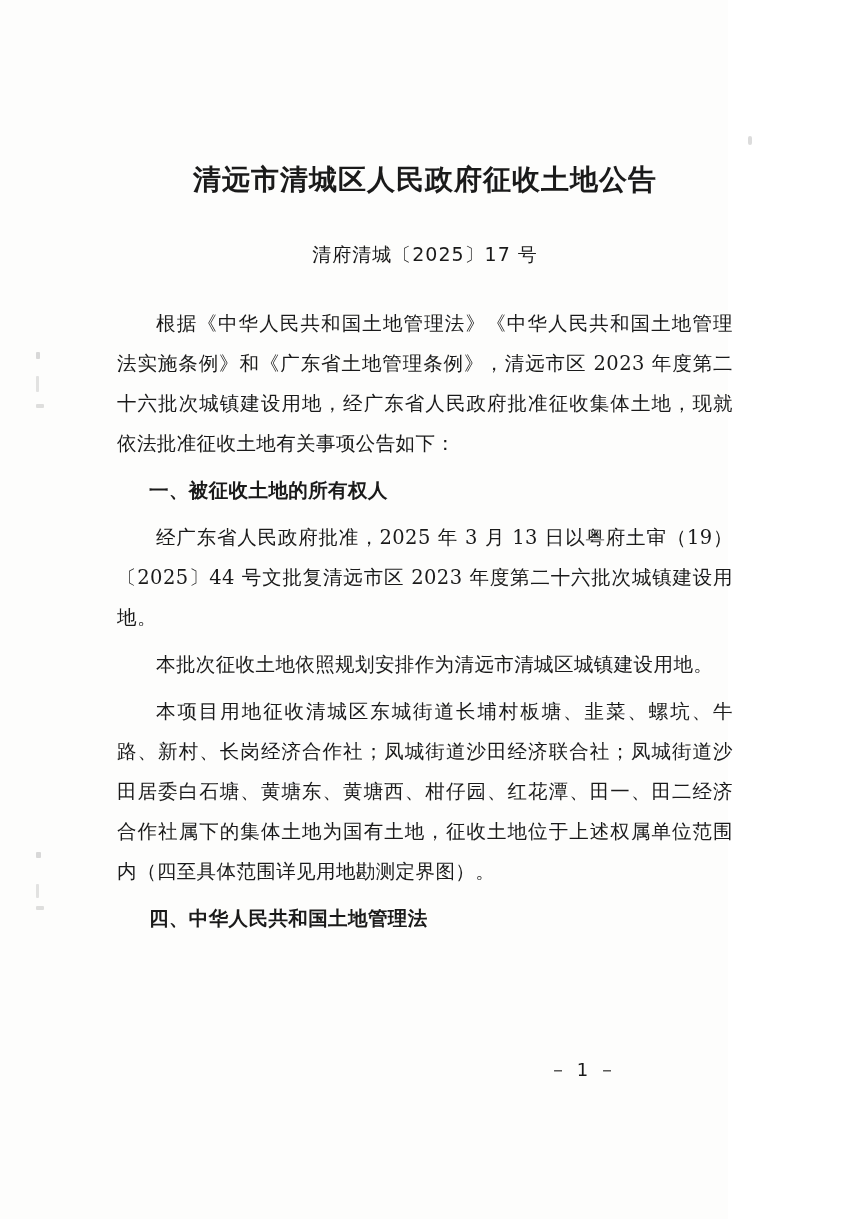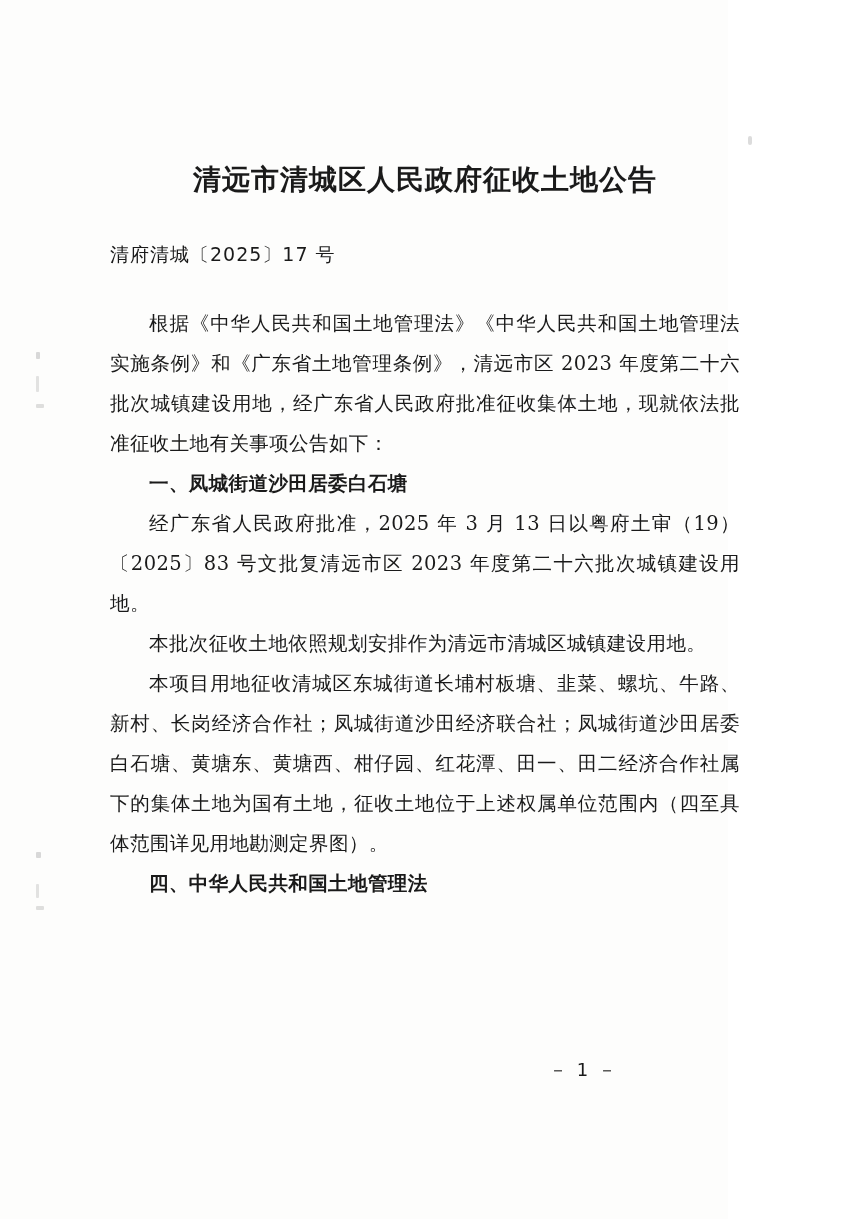--- a/index.html
+++ b/index.html
@@ -32,30 +32,30 @@
     margin-top: 162px;
     text-align: center;
     font-size: 28px;
     font-weight: bold;
     letter-spacing: 1px;
     line-height: 1.3;
     font-family: "DejaVu Serif", "Liberation Serif", serif;
   }
   .doc-number {
     margin-top: 44px;
-    text-align: left;
+    text-align: center;
     font-size: 19px;
     letter-spacing: 1px;
     font-family: "DejaVu Sans", "Liberation Sans", sans-serif;
   }
   .body-block {
     margin-top: 36px;
   }
   p.para {
-    margin: 0;
+    margin: 7px;
     font-size: 19.5px;
     line-height: 40px;
     text-indent: 2em;
     text-align: justify;
     text-justify: inter-ideograph;
     letter-spacing: 0.4px;
   }
   p.heading {
     margin: 0;
     font-size: 19.5px;
@@ -100,22 +100,22 @@
   <div class="speck s5"></div>
   <div class="speck s6"></div>
   <div class="speck s7"></div>
 
   <div class="content">
     <h1 class="doc-title">清远市清城区人民政府征收土地公告</h1>
     <div class="doc-number">清府清城〔2025〕17 号</div>
 
     <div class="body-block">
       <p class="para">根据《中华人民共和国土地管理法》《中华人民共和国土地管理法实施条例》和《广东省土地管理条例》，清远市区 2023 年度第二十六批次城镇建设用地，经广东省人民政府批准征收集体土地，现就依法批准征收土地有关事项公告如下：</p>
-      <p class="heading">一、凤城街道沙田居委白石塘</p>
-      <p class="para">经广东省人民政府批准，2025 年 3 月 13 日以粤府土审（19）〔2025〕83 号文批复清远市区 2023 年度第二十六批次城镇建设用地。</p>
+      <p class="heading">一、被征收土地的所有权人</p>
+      <p class="para">经广东省人民政府批准，2025 年 3 月 13 日以粤府土审（19）〔2025〕44 号文批复清远市区 2023 年度第二十六批次城镇建设用地。</p>
       <p class="para">本批次征收土地依照规划安排作为清远市清城区城镇建设用地。</p>
       <p class="para">本项目用地征收清城区东城街道长埔村板塘、韭菜、螺坑、牛路、新村、长岗经济合作社；凤城街道沙田经济联合社；凤城街道沙田居委白石塘、黄塘东、黄塘西、柑仔园、红花潭、田一、田二经济合作社属下的集体土地为国有土地，征收土地位于上述权属单位范围内（四至具体范围详见用地勘测定界图）。</p>
       <p class="heading">四、中华人民共和国土地管理法</p>
     </div>
   </div>
 
   <div class="page-number">－ 1 －</div>
 </div>
 
 </body></html>

